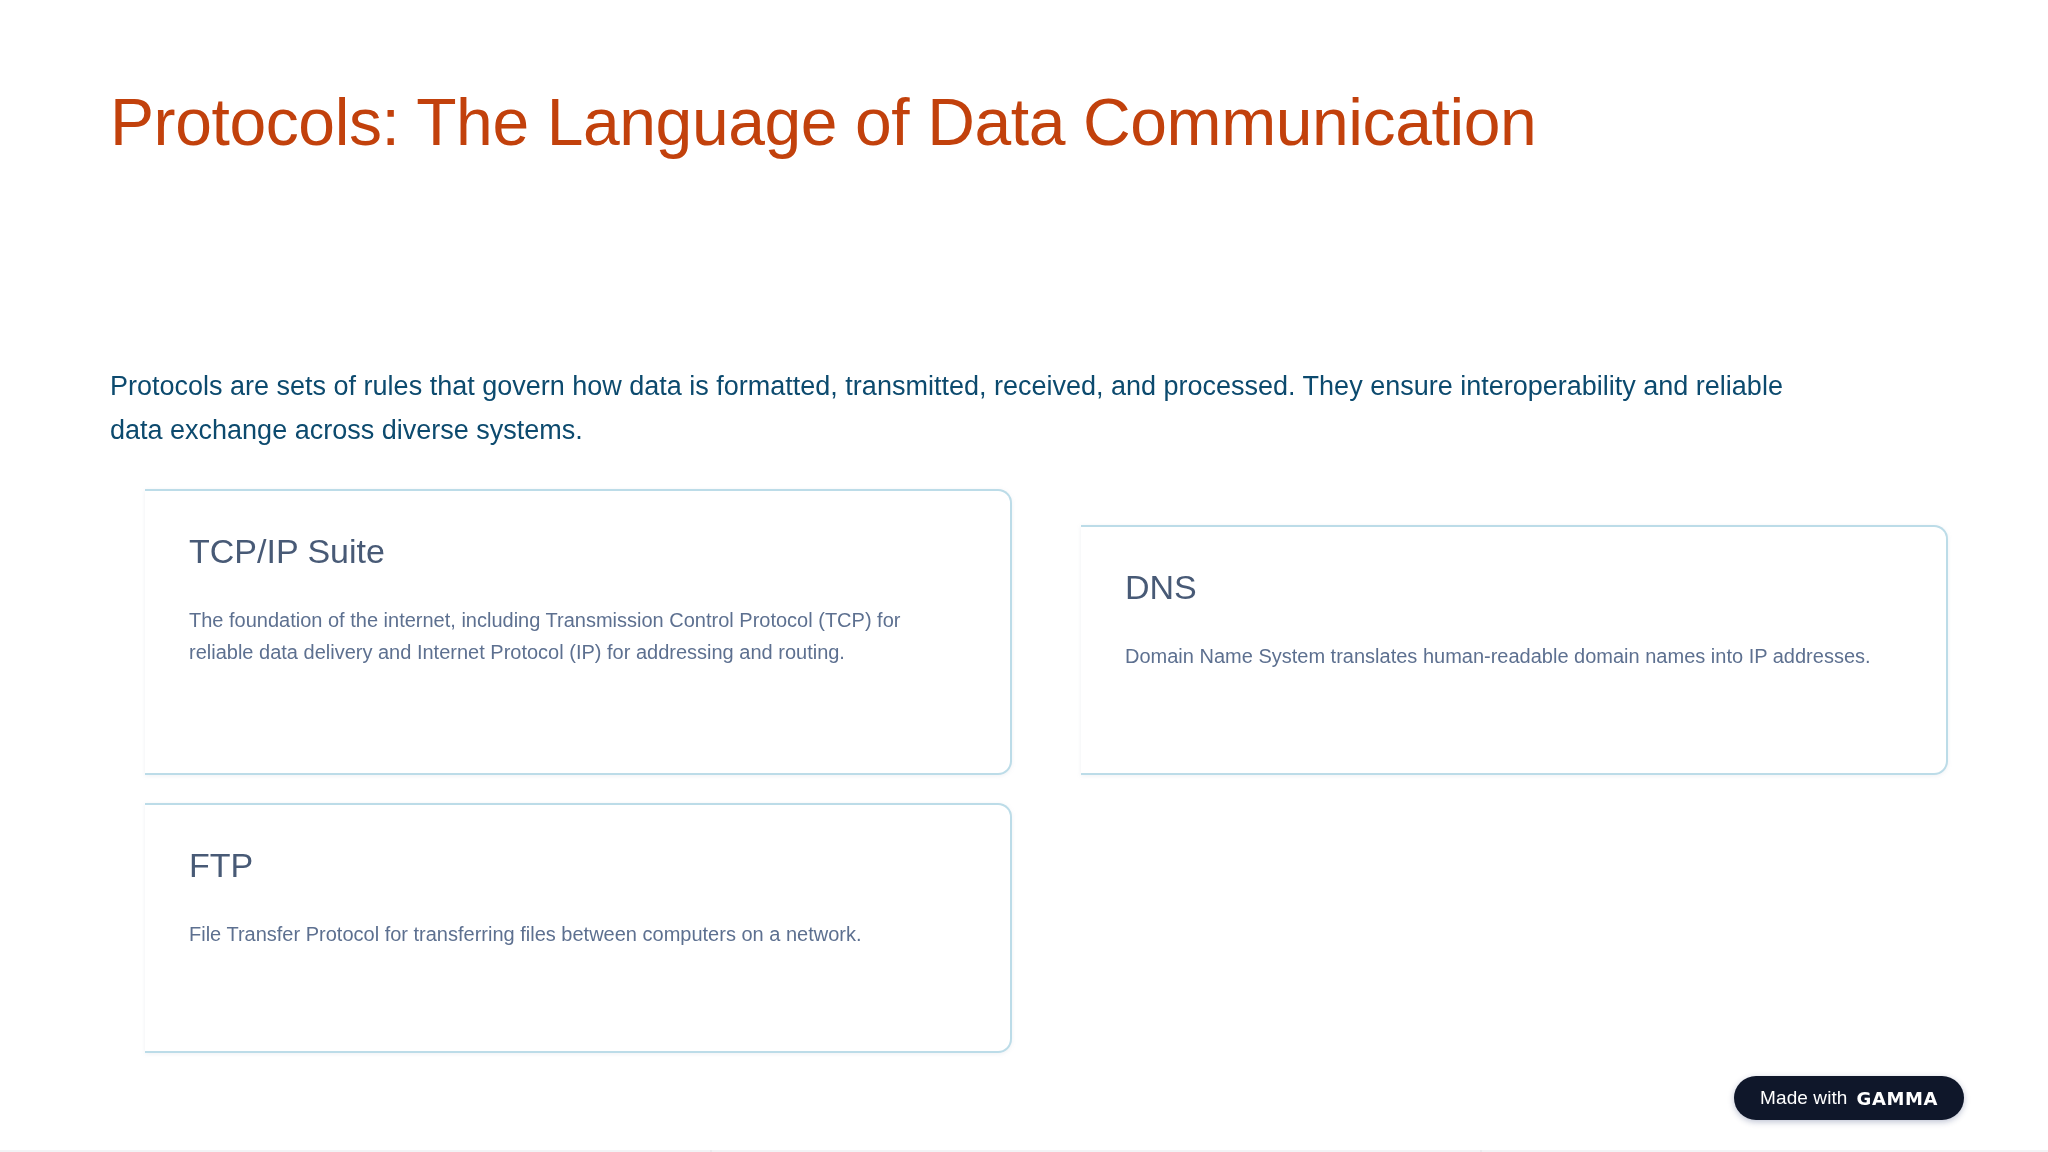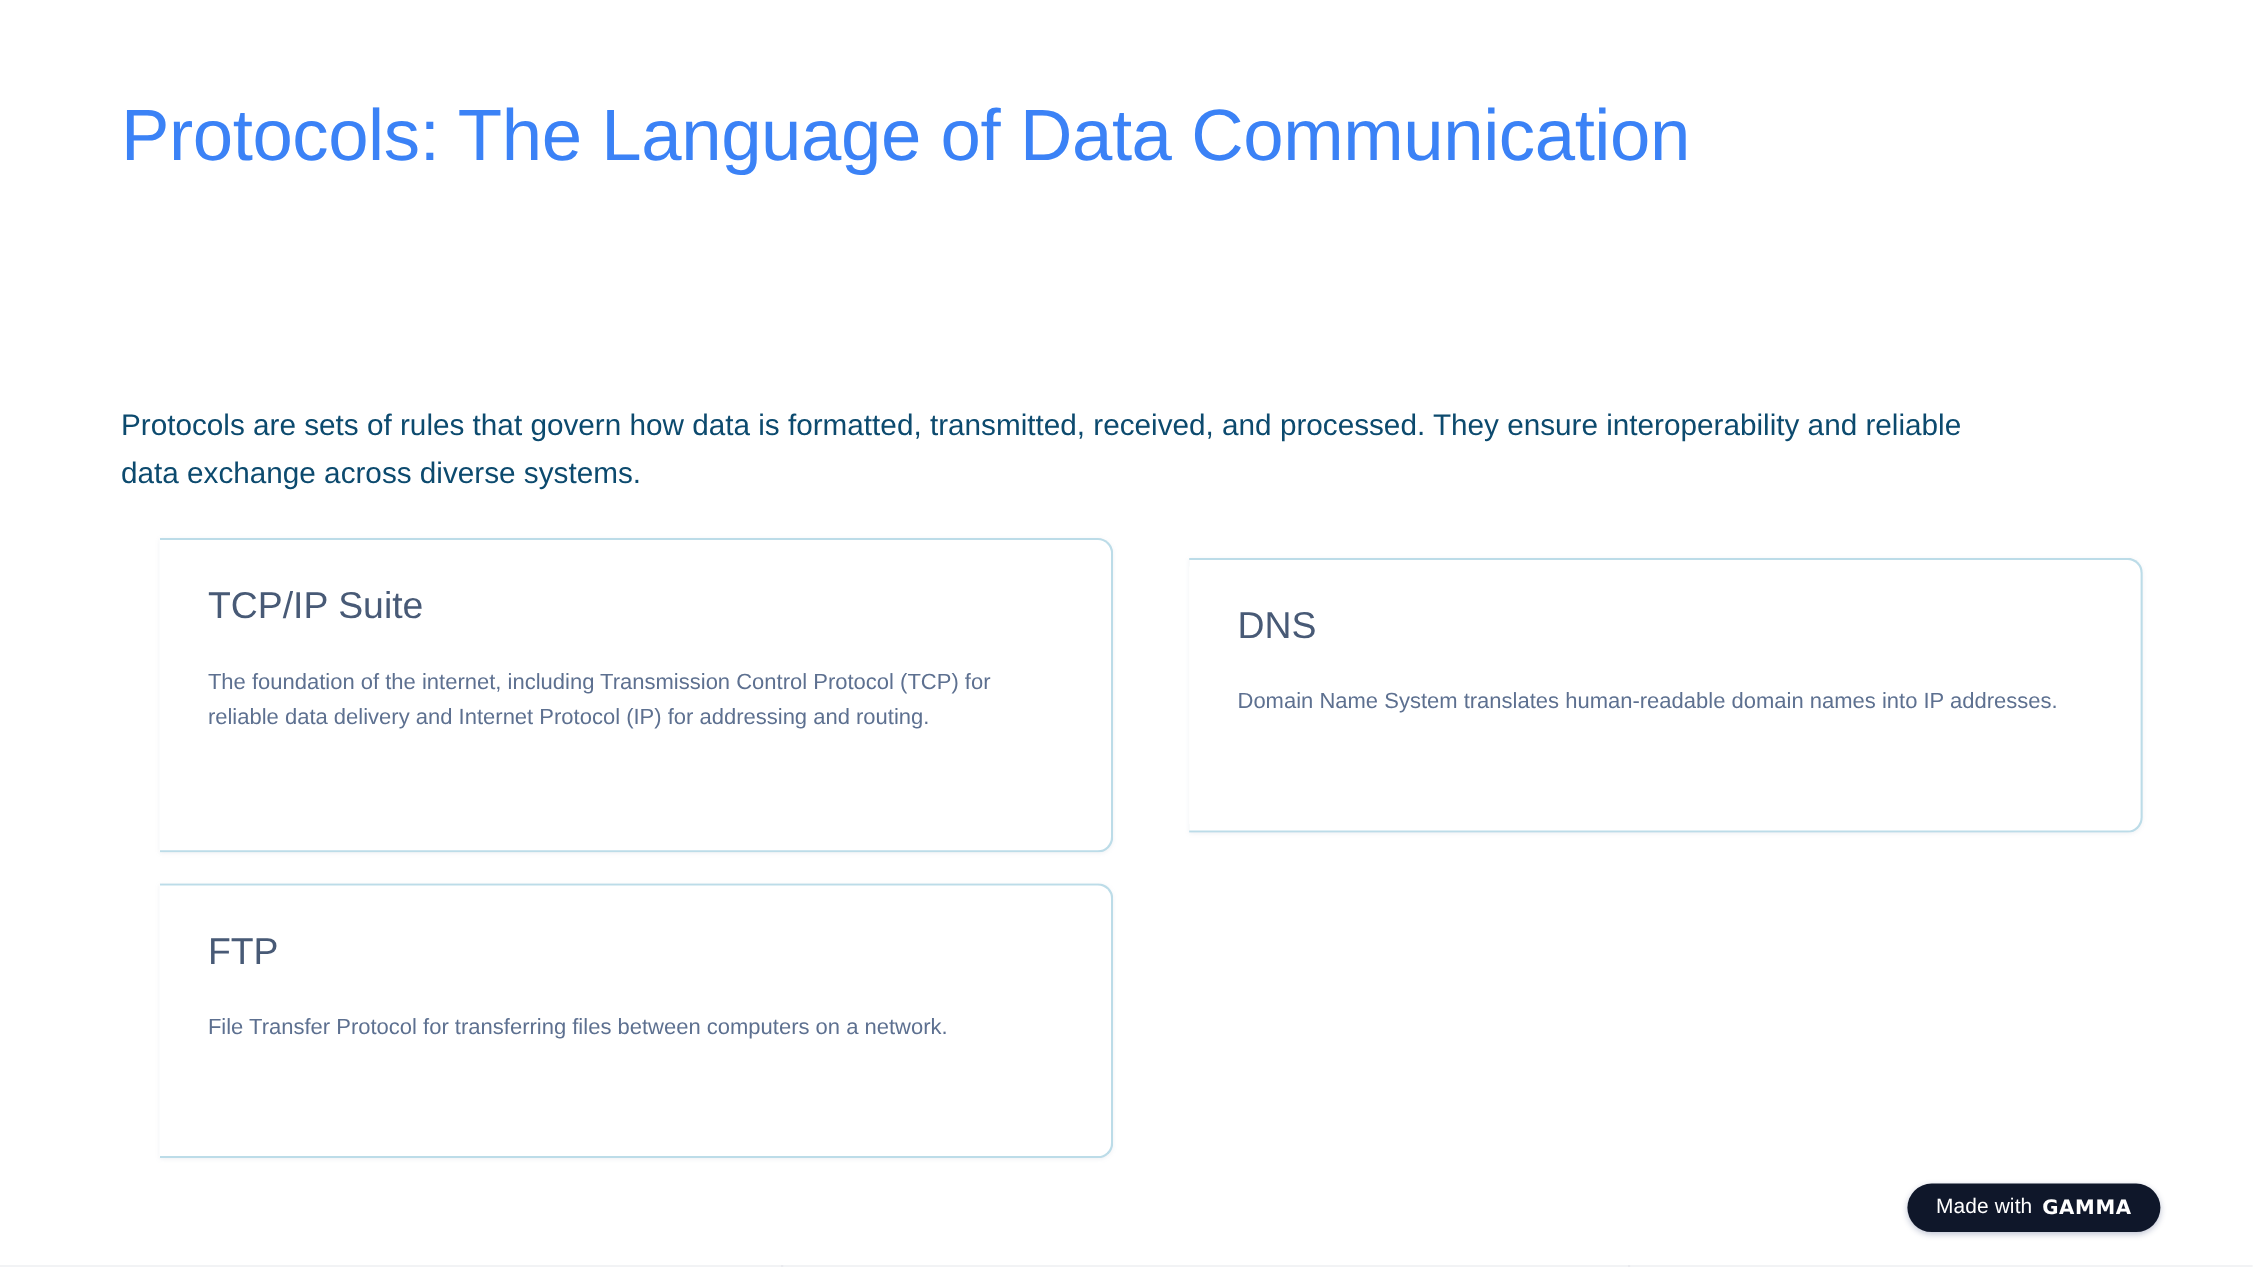--- a/index.html
+++ b/index.html
@@ -28,21 +28,21 @@
   
   .slide-title {
     position: absolute;
     left: 110px;
     top: 84px;
     width: 1850px;
     font-size: 66px;
     line-height: 1.18;
     font-weight: 400;
     letter-spacing: -0.4px;
-    color: #3b82f6;
+    color: #c2410c;
     white-space: nowrap;
   }
 
   
   .intro {
     position: absolute;
     left: 110px;
     top: 365px;
     width: 1680px;
     font-size: 27px;
@@ -59,21 +59,21 @@
     width: 1840px;
     display: grid;
     grid-template-columns: 1fr 1fr;
     column-gap: 32px;
     row-gap: 28px;
   }
 
   .card-wrap {
     position: relative;
     display: flex;
-    align-items: center;
+    align-items: flex-end;
     filter: drop-shadow(0 1px 2px rgba(100,120,150,0.10));
     padding-left: 24px;
   }
 
   
   .accent {
     width: 13px;
     flex: 0 0 13px;
     border-radius: 7px 0 0 7px;
     background: linear-gradient(

